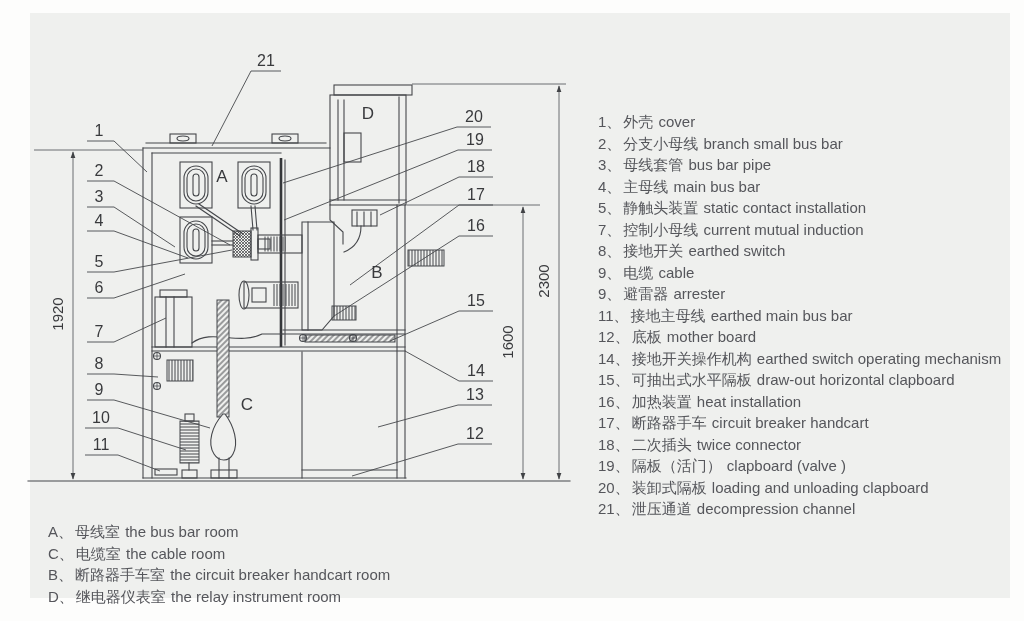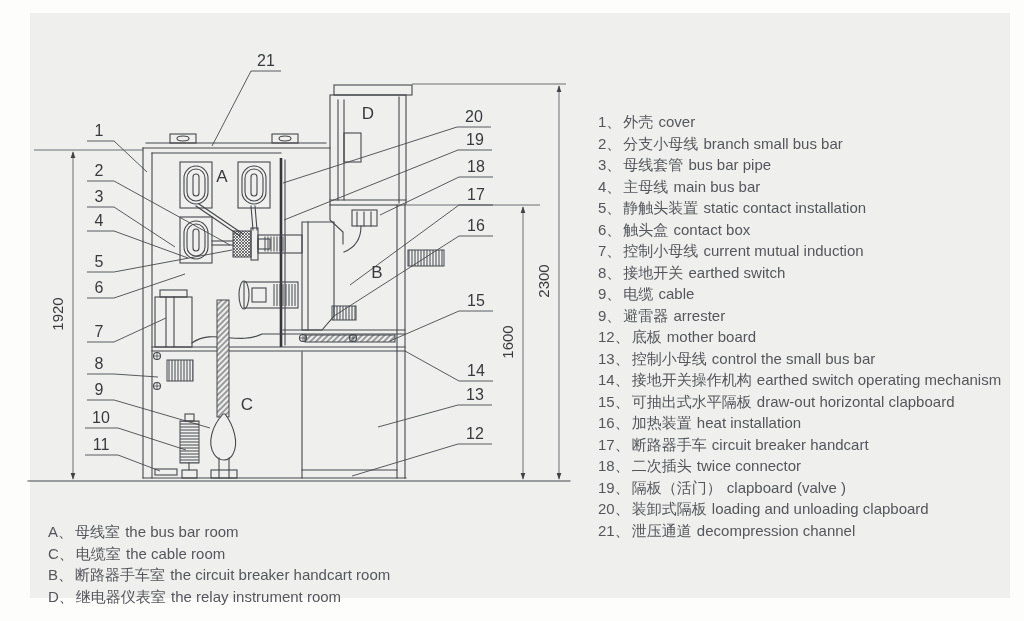--- a/index.html
+++ b/index.html
@@ -256,27 +256,26 @@
       <text class="room" x="368" y="119">D</text>
     </g>
   </svg>
 
   <div class="legend-right">
       <div class="lg-row"><span class="lg-num">1、</span><span class="lg-zh">外壳</span><span class="lg-en"> cover</span></div>
       <div class="lg-row"><span class="lg-num">2、</span><span class="lg-zh">分支小母线</span><span class="lg-en"> branch small bus bar</span></div>
       <div class="lg-row"><span class="lg-num">3、</span><span class="lg-zh">母线套管</span><span class="lg-en"> bus bar pipe</span></div>
       <div class="lg-row"><span class="lg-num">4、</span><span class="lg-zh">主母线</span><span class="lg-en"> main bus bar</span></div>
       <div class="lg-row"><span class="lg-num">5、</span><span class="lg-zh">静触头装置</span><span class="lg-en"> static contact installation</span></div>
-      <div class="lg-row"><span class="lg-num">6、</span><span class="lg-zh">触头盒</span><span class="lg-en"> contact box</span></div>
       <div class="lg-row"><span class="lg-num">7、</span><span class="lg-zh">控制小母线</span><span class="lg-en"> current mutual induction</span></div>
       <div class="lg-row"><span class="lg-num">8、</span><span class="lg-zh">接地开关</span><span class="lg-en"> earthed switch</span></div>
       <div class="lg-row"><span class="lg-num">9、</span><span class="lg-zh">电缆</span><span class="lg-en"> cable</span></div>
       <div class="lg-row"><span class="lg-num">9、</span><span class="lg-zh">避雷器</span><span class="lg-en"> arrester</span></div>
+      <div class="lg-row"><span class="lg-num">11、</span><span class="lg-zh">接地主母线</span><span class="lg-en"> earthed main bus bar</span></div>
       <div class="lg-row"><span class="lg-num">12、</span><span class="lg-zh">底板</span><span class="lg-en"> mother board</span></div>
-      <div class="lg-row"><span class="lg-num">13、</span><span class="lg-zh">控制小母线</span><span class="lg-en"> control the small bus bar</span></div>
       <div class="lg-row"><span class="lg-num">14、</span><span class="lg-zh">接地开关操作机构</span><span class="lg-en"> earthed switch operating mechanism</span></div>
       <div class="lg-row"><span class="lg-num">15、</span><span class="lg-zh">可抽出式水平隔板</span><span class="lg-en"> draw-out horizontal clapboard</span></div>
       <div class="lg-row"><span class="lg-num">16、</span><span class="lg-zh">加热装置</span><span class="lg-en"> heat installation</span></div>
       <div class="lg-row"><span class="lg-num">17、</span><span class="lg-zh">断路器手车</span><span class="lg-en"> circuit breaker handcart</span></div>
       <div class="lg-row"><span class="lg-num">18、</span><span class="lg-zh">二次插头</span><span class="lg-en"> twice connector</span></div>
       <div class="lg-row"><span class="lg-num">19、</span><span class="lg-zh">隔板（活门）</span><span class="lg-en"> clapboard (valve )</span></div>
       <div class="lg-row"><span class="lg-num">20、</span><span class="lg-zh">装卸式隔板</span><span class="lg-en"> loading and unloading clapboard</span></div>
       <div class="lg-row"><span class="lg-num">21、</span><span class="lg-zh">泄压通道</span><span class="lg-en"> decompression channel</span></div>
     </div>
   <div class="legend-rooms">

